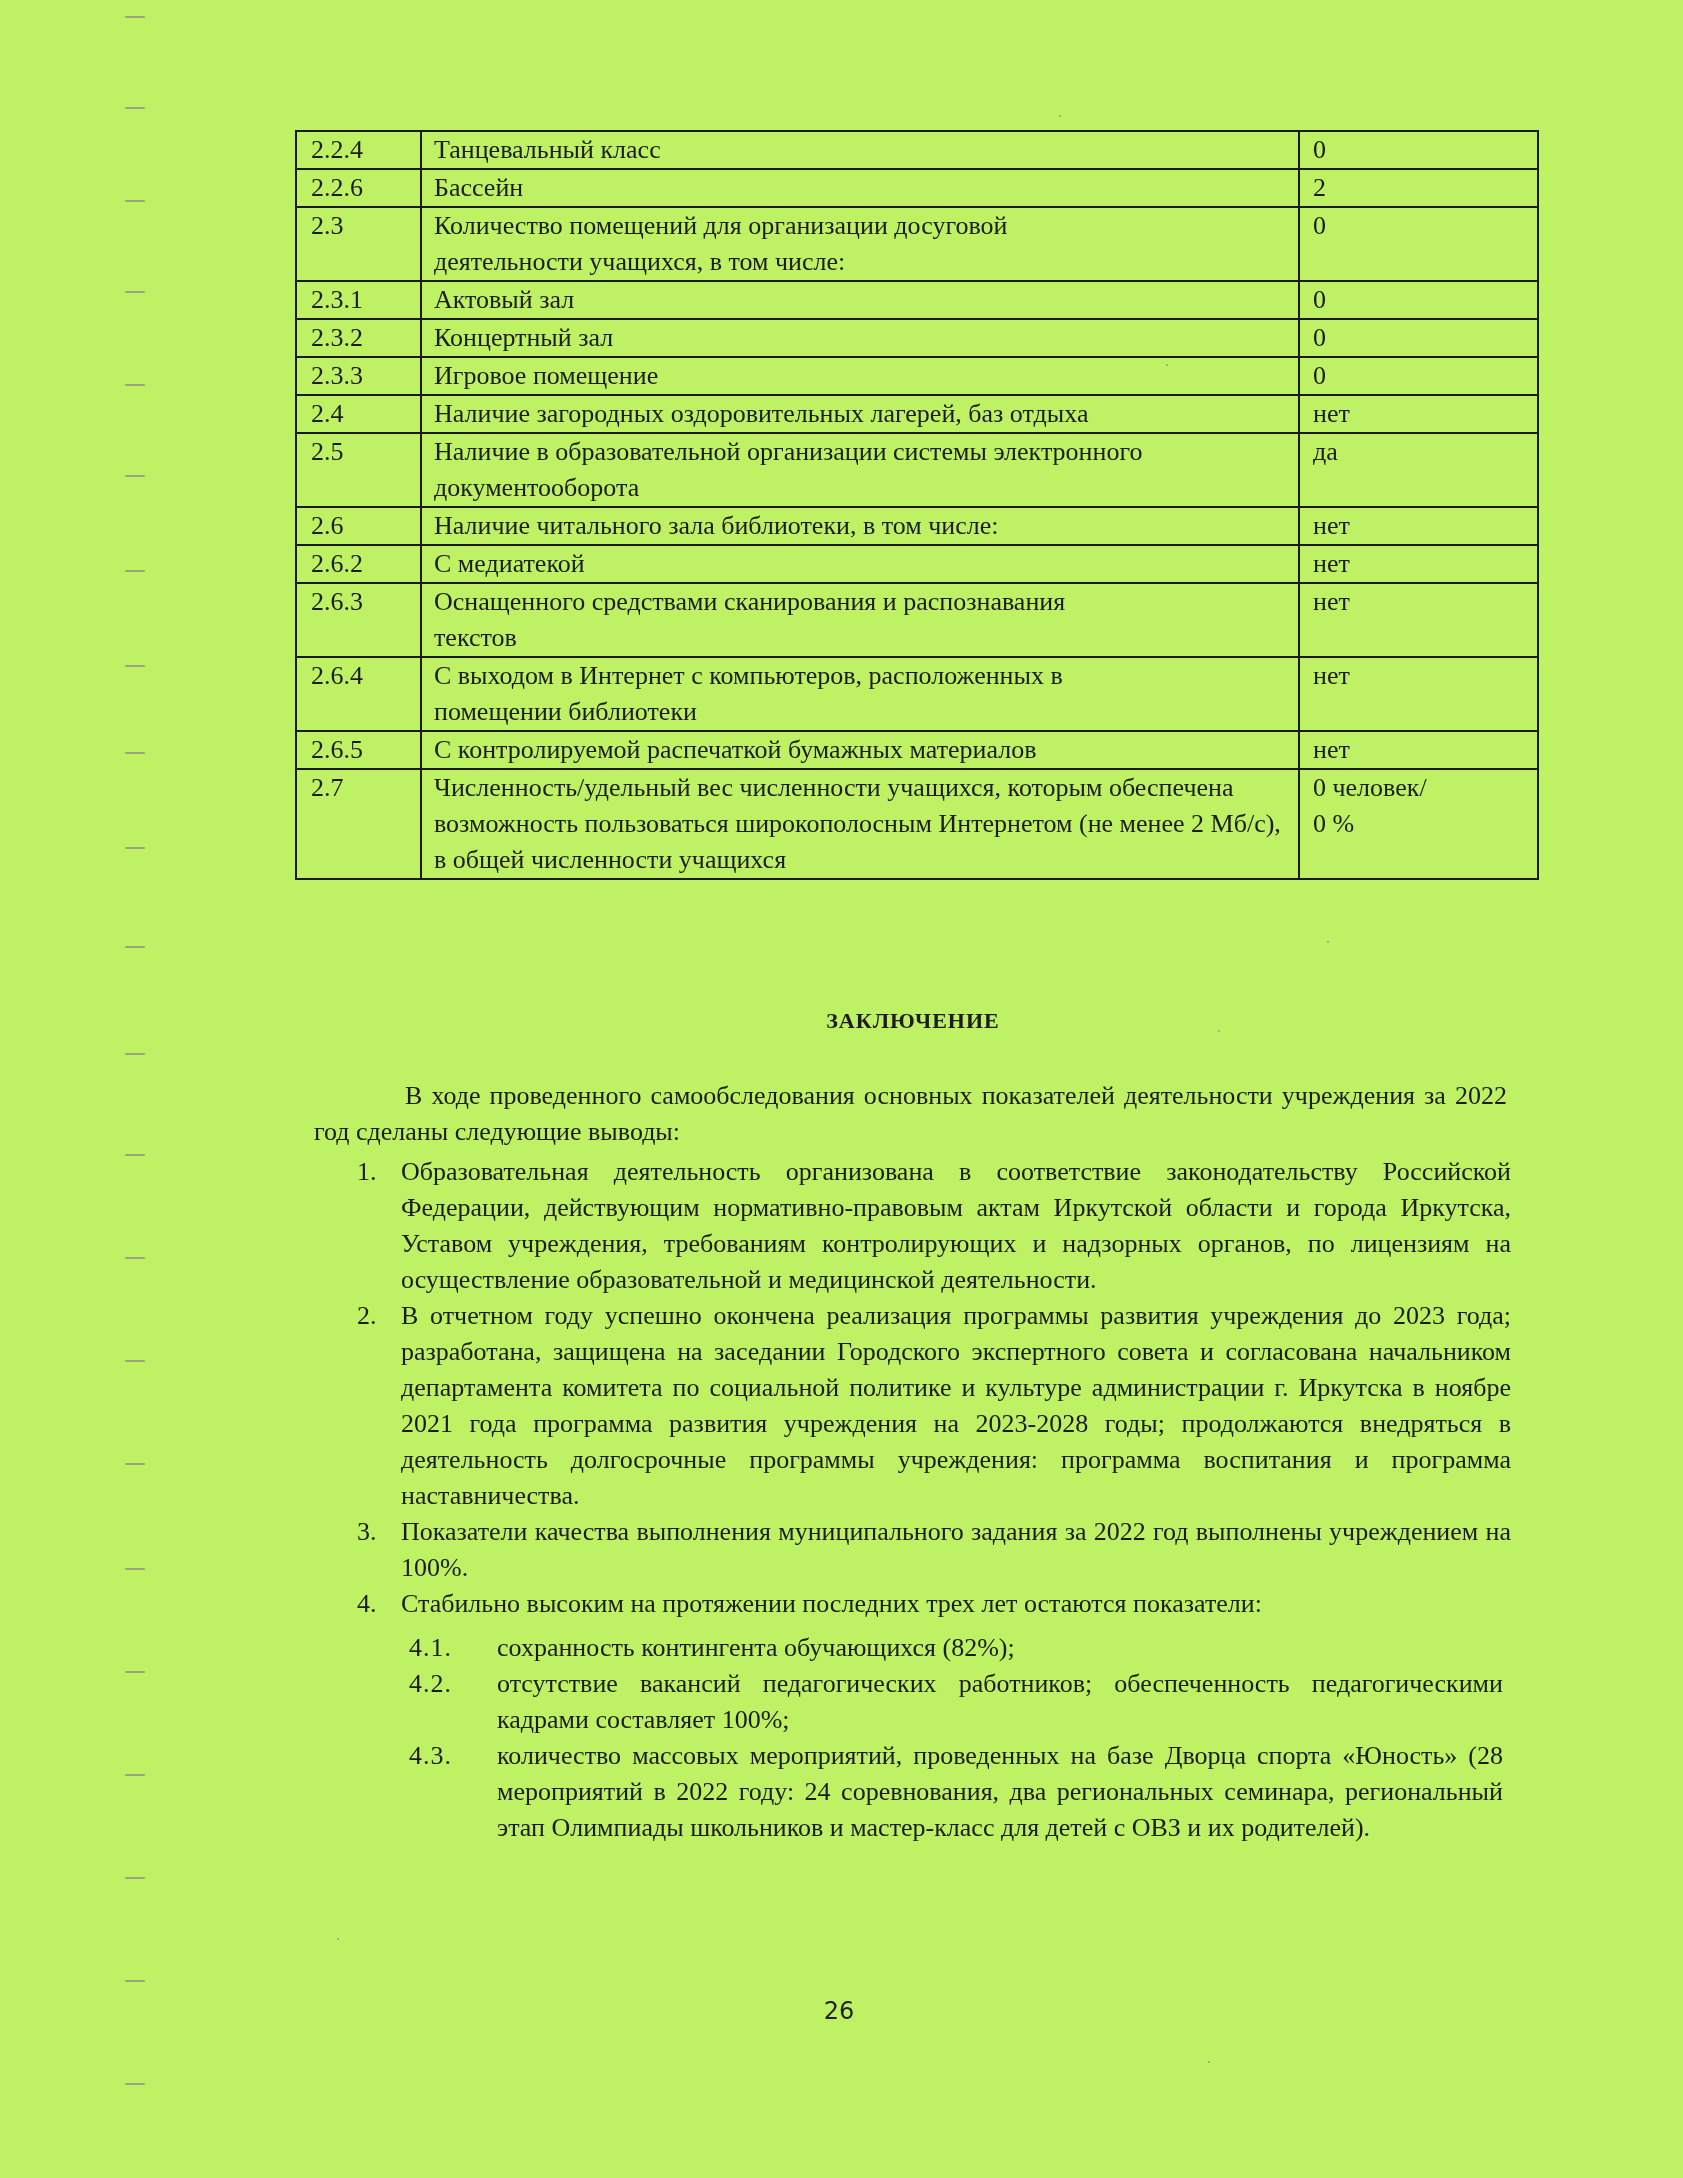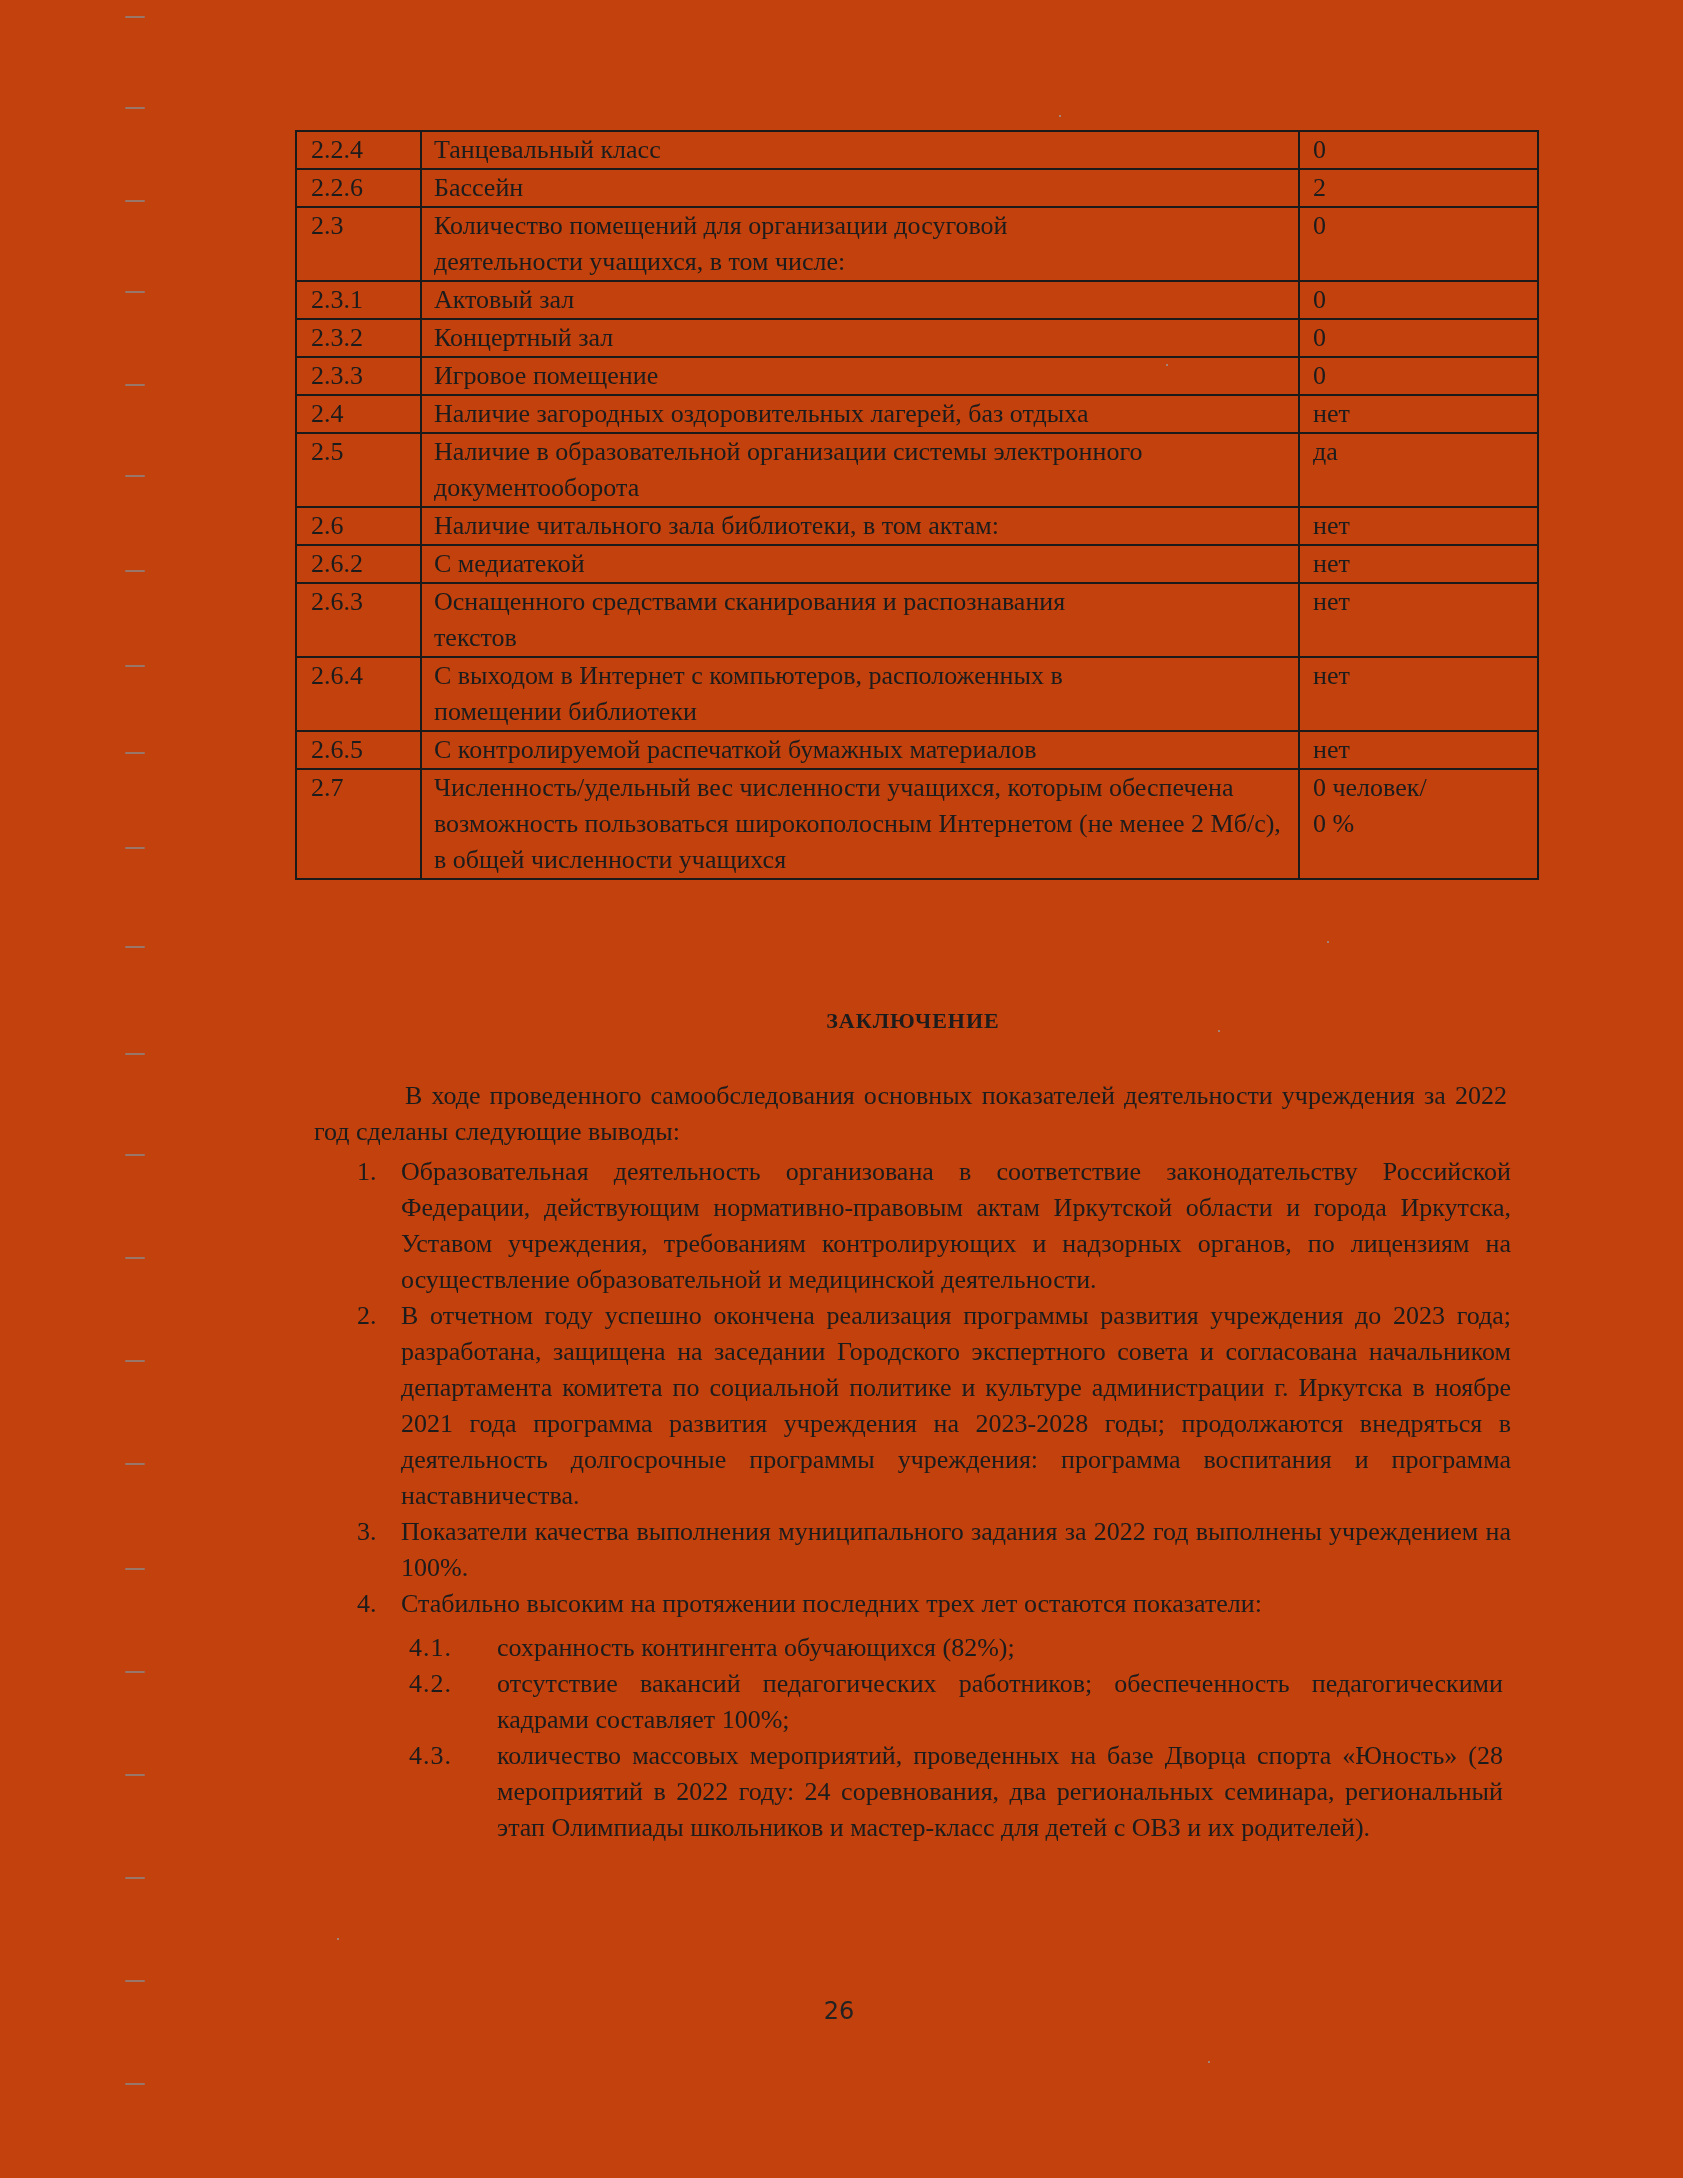--- a/index.html
+++ b/index.html
@@ -12,21 +12,21 @@
       height: 2178px;
       position: relative;
       overflow: hidden;
       font-family: "Liberation Serif", "DejaVu Serif", serif;
       color: #1c1c1c;
     }
     .page {
       position: absolute;
       left: 0; top: 0;
       width: 1683px; height: 2178px;
-      background: #c2410c;
+      background: #bef264;
     }
     
     .scan-mark {
       position: absolute;
       left: 125px;
       width: 20px;
       height: 2px;
       background: #8a8a8a;
       border-radius: 2px;
       opacity: 0.75;
@@ -209,21 +209,21 @@
         <td class="desc">Наличие загородных оздоровительных лагерей, баз отдыха</td>
         <td class="val">нет</td>
       </tr>
       <tr>
         <td class="num">2.5</td>
         <td class="desc">Наличие в образовательной организации системы электронного документооборота</td>
         <td class="val">да</td>
       </tr>
       <tr>
         <td class="num">2.6</td>
-        <td class="desc">Наличие читального зала библиотеки, в том актам:</td>
+        <td class="desc">Наличие читального зала библиотеки, в том числе:</td>
         <td class="val">нет</td>
       </tr>
       <tr>
         <td class="num">2.6.2</td>
         <td class="desc">С медиатекой</td>
         <td class="val">нет</td>
       </tr>
       <tr>
         <td class="num">2.6.3</td>
         <td class="desc" style="padding-right:158px">Оснащенного средствами сканирования и распознавания текстов</td>

